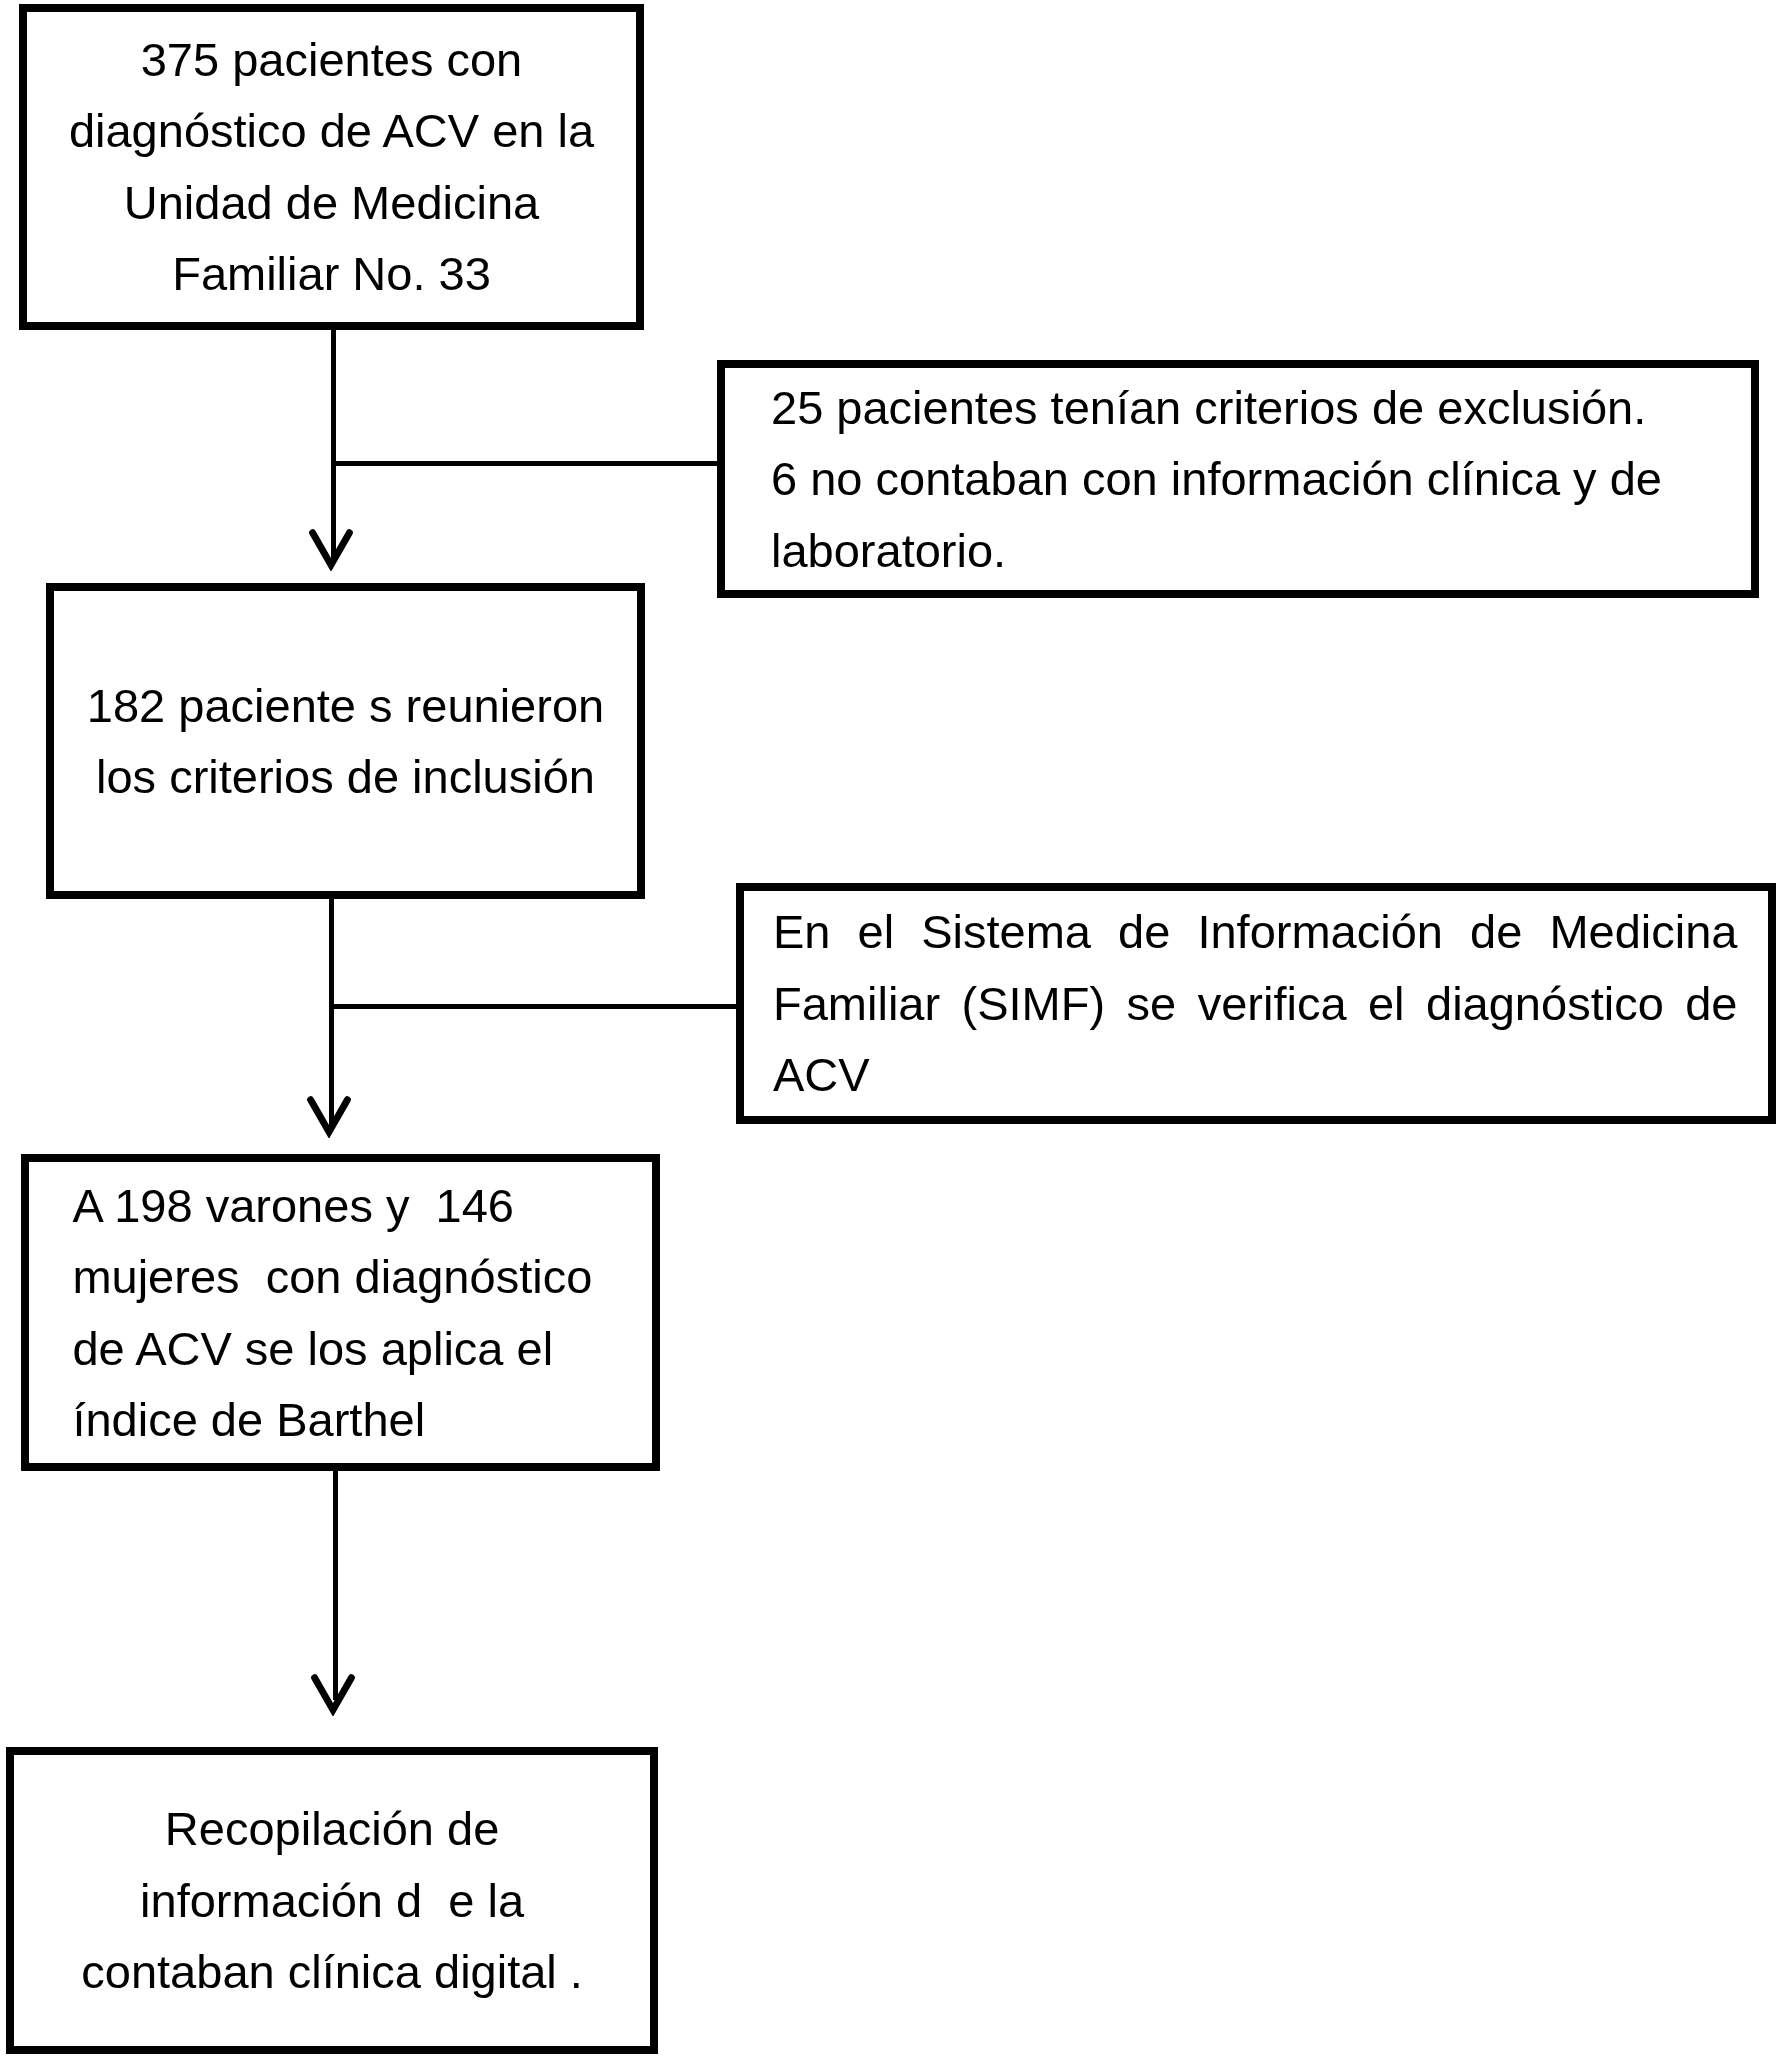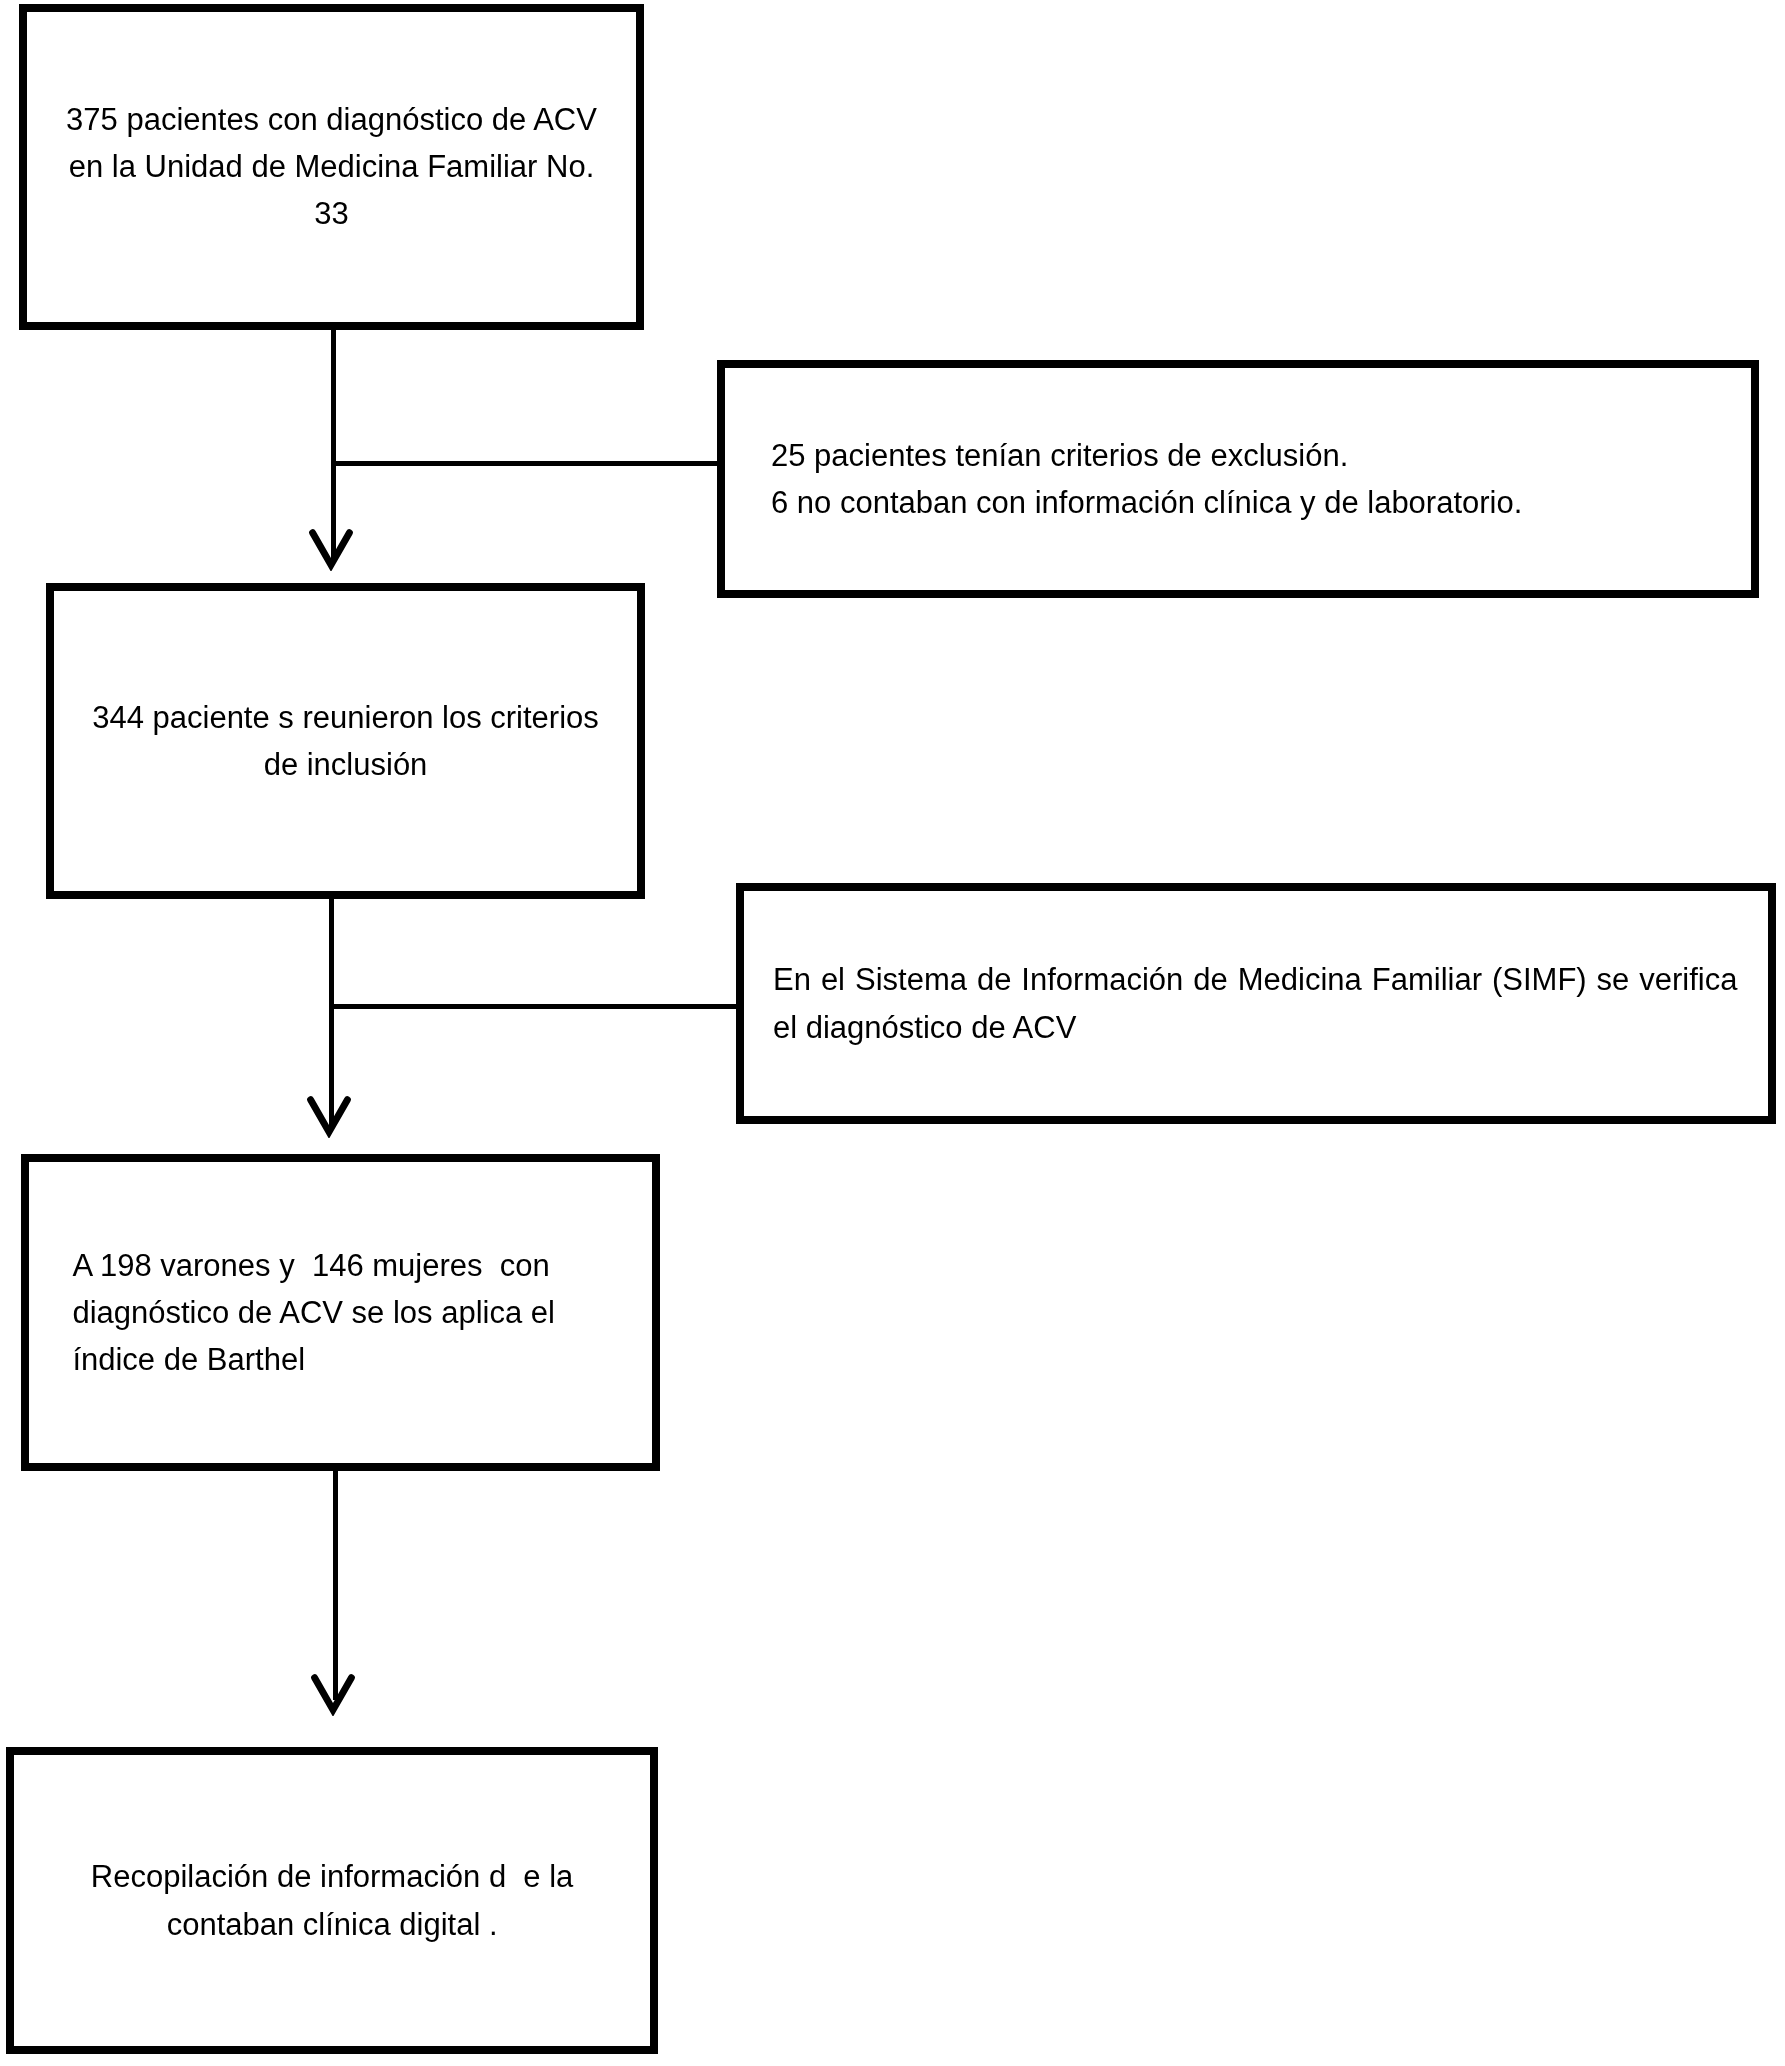--- a/index.html
+++ b/index.html
@@ -19,21 +19,21 @@
   .box {
     position: absolute;
     box-sizing: border-box;
     border: 8.4px solid #000000;
     background: #ffffff;
     display: flex;
     flex-direction: column;
     justify-content: center;
   }
   .box-text {
-    font-size: 31px;
+    font-size: 47px;
     line-height: 1.52;
     color: #000000;
     white-space: pre-wrap;
   }
   .txt-center { text-align: center; }
   .txt-left   { text-align: left; margin-left: 17px; }
   .txt-just   { text-align: justify; text-align-last: left; }
 
   
   #box-screened   { left: 19px;  top: 3.8px;    width: 625px;  height: 326px; }
@@ -95,21 +95,21 @@
       <path d="M6 10 L30 52 L54 10" fill="none" stroke="#000000" stroke-width="9" stroke-linecap="round" stroke-linejoin="miter"></path>
     </svg>
   </div>
 
   <div class="box" id="box-excluded">
     <div class="box-text txt-left">25 pacientes tenían criterios de exclusión.
 6 no contaban con información clínica y de laboratorio.</div>
   </div>
 
   <div class="box" id="box-included">
-    <div class="box-text txt-center">344 paciente s reunieron los criterios de inclusión</div>
+    <div class="box-text txt-center">182 paciente s reunieron los criterios de inclusión</div>
   </div>
 
   <div class="vline" id="vline-2"></div>
   <div class="hline" id="hline-2"></div>
   <div class="arrowhead" id="arrow-2">
     <svg width="46" height="46" viewBox="0 0 60 60" aria-hidden="true">
       <path d="M6 10 L30 52 L54 10" fill="none" stroke="#000000" stroke-width="9" stroke-linecap="round" stroke-linejoin="miter"></path>
     </svg>
   </div>
 

